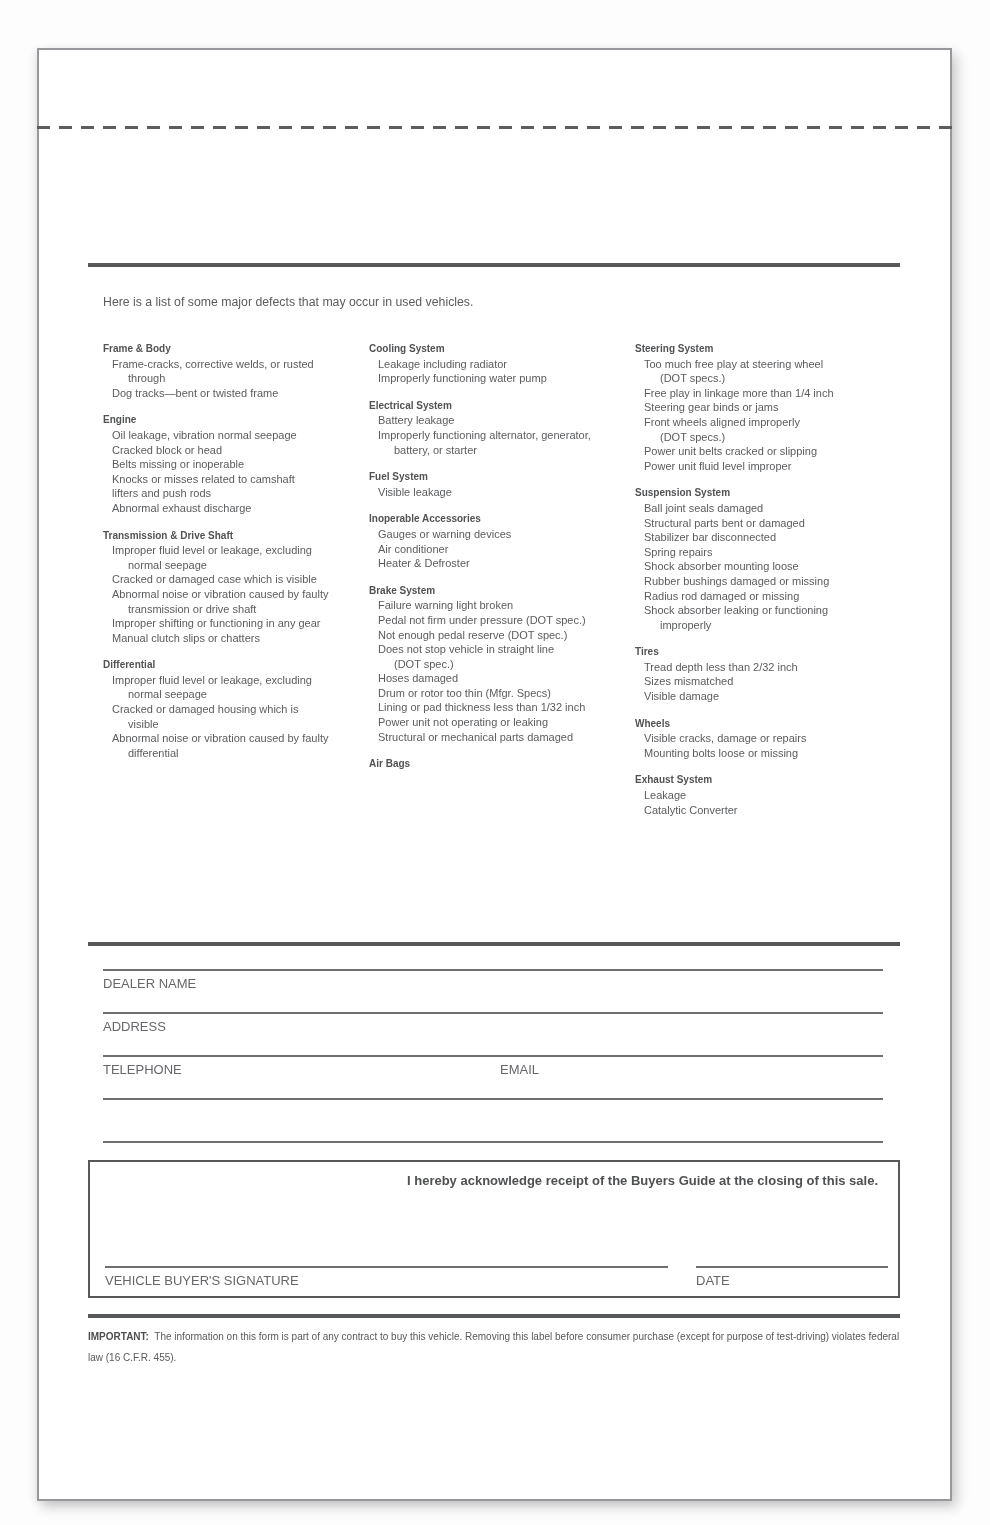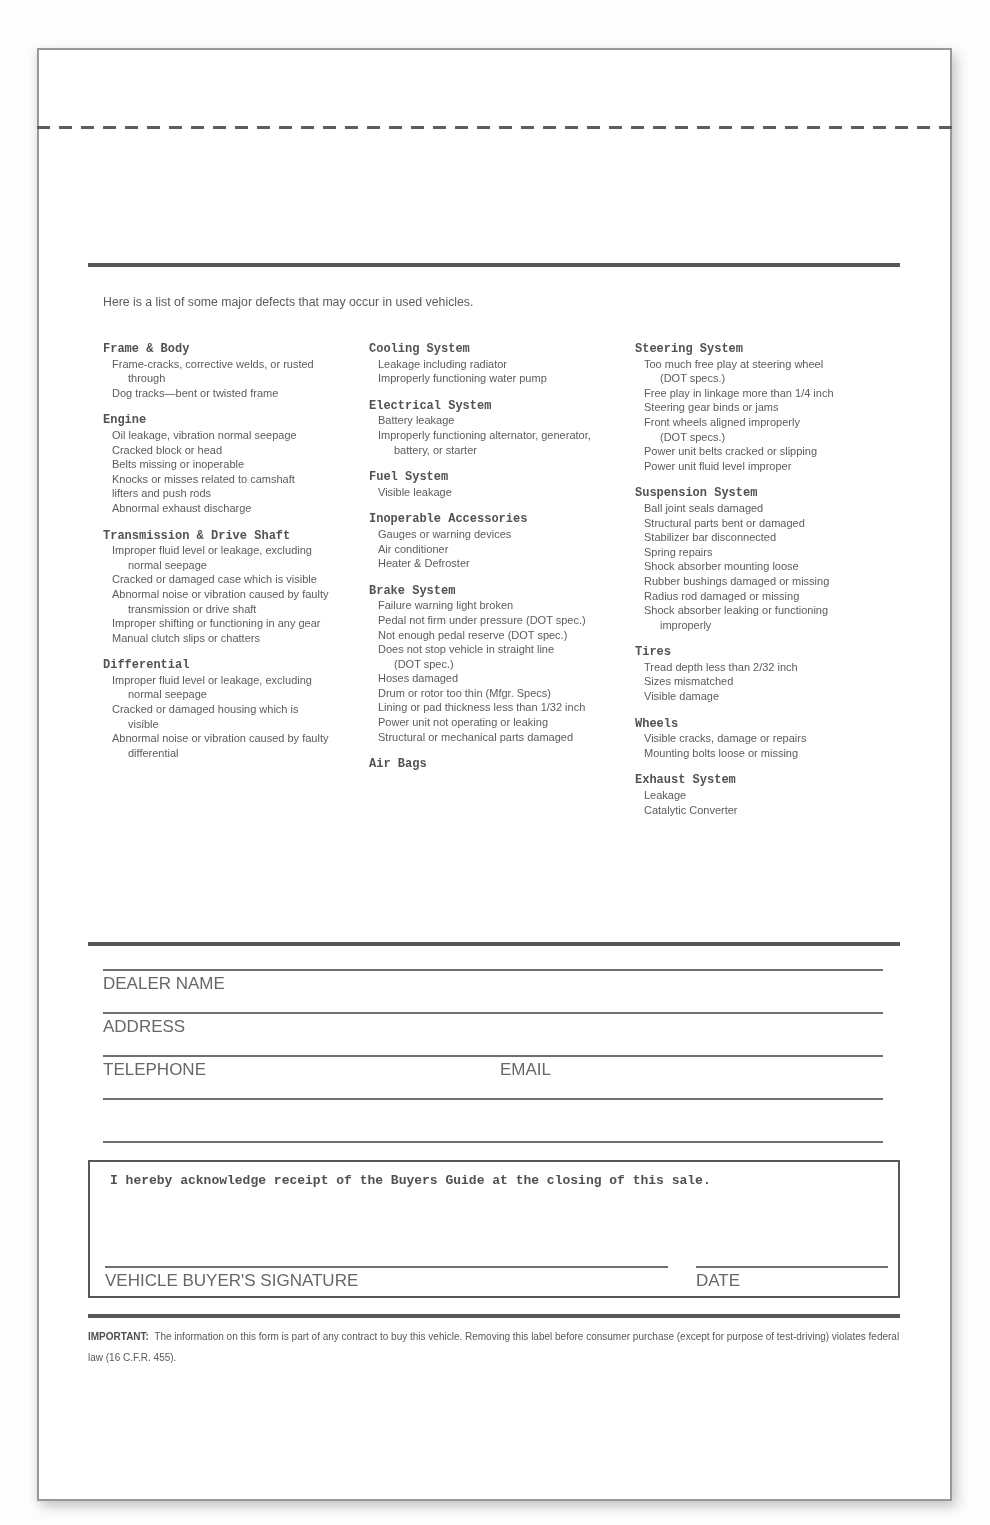--- a/index.html
+++ b/index.html
@@ -22,35 +22,35 @@
   }
   .content{position:absolute;left:49px;right:50px;top:0;}
   .rule{height:4px;background:#57585a;}
   .rule.r1{margin-top:213px;}
   .rule.r2{margin-top:0;}
   .rule.r3{margin-top:16px;}
   .intro{margin:27px 0 0 15px;font-size:12.3px;line-height:16px;color:#5b5c5e;}
   .columns{display:flex;margin-top:32px;height:600px;padding-left:15px;box-sizing:border-box;}
   .defects-col{width:266px;flex:0 0 266px;}
   .section + .section{margin-top:13px;}
-  .sec-heading{font-weight:bold;font-size:12px;line-height:14.6px;color:#515254;white-space:nowrap;font-family:Liberation Mono, monospace;}
+  .sec-heading{font-weight:bold;font-size:10px;line-height:14.6px;color:#515254;white-space:nowrap;}
   .item{font-size:11px;line-height:14.6px;padding-left:9px;color:#5b5c5e;white-space:nowrap;}
   .item.wrap{padding-left:25px;}
   .form{margin-top:0;}
   .fgroup{height:43px;box-sizing:border-box;}
   .fgroup.first{margin-top:23px;}
   .wline{height:2px;background:#6e6f72;margin:0 17px 0 15px;}
-  .flabel{font-size:17px;line-height:15px;color:#66676a;margin:5px 0 0 15px;}
+  .flabel{font-size:13px;line-height:15px;color:#66676a;margin:5px 0 0 15px;}
   .flabel .lab2{display:inline-block;}
   .lab1spacer{display:inline-block;width:397px;}
   .ack-box{
     position:relative;margin-top:17px;height:138px;box-sizing:border-box;
     border:2px solid #57585a;background:#fff;
   }
-  .ack-text{margin:11px 20px 0 20px;text-align:left;font-weight:bold;font-size:13px;line-height:16px;color:#4f5052;font-family:Liberation Mono, monospace;}
+  .ack-text{margin:11px 20px 0 20px;text-align:right;font-weight:bold;font-size:13px;line-height:16px;color:#4f5052;}
   .sig-row{position:absolute;left:15px;right:10px;top:104px;display:flex;justify-content:flex-end;}
   .sig-block{width:563px;flex:0 0 563px;}
   .sig-spacer{flex:1;}
   .date-block{width:192px;flex:0 0 192px;}
   .sig-row .wline{margin:0;}
   .sig-row .flabel{margin-left:0;}
   .important{margin:9px 0 0 0;font-size:10px;line-height:20.5px;color:#58595b;}
   .important b{color:#4d4e50;}
 </style>
 </head>

